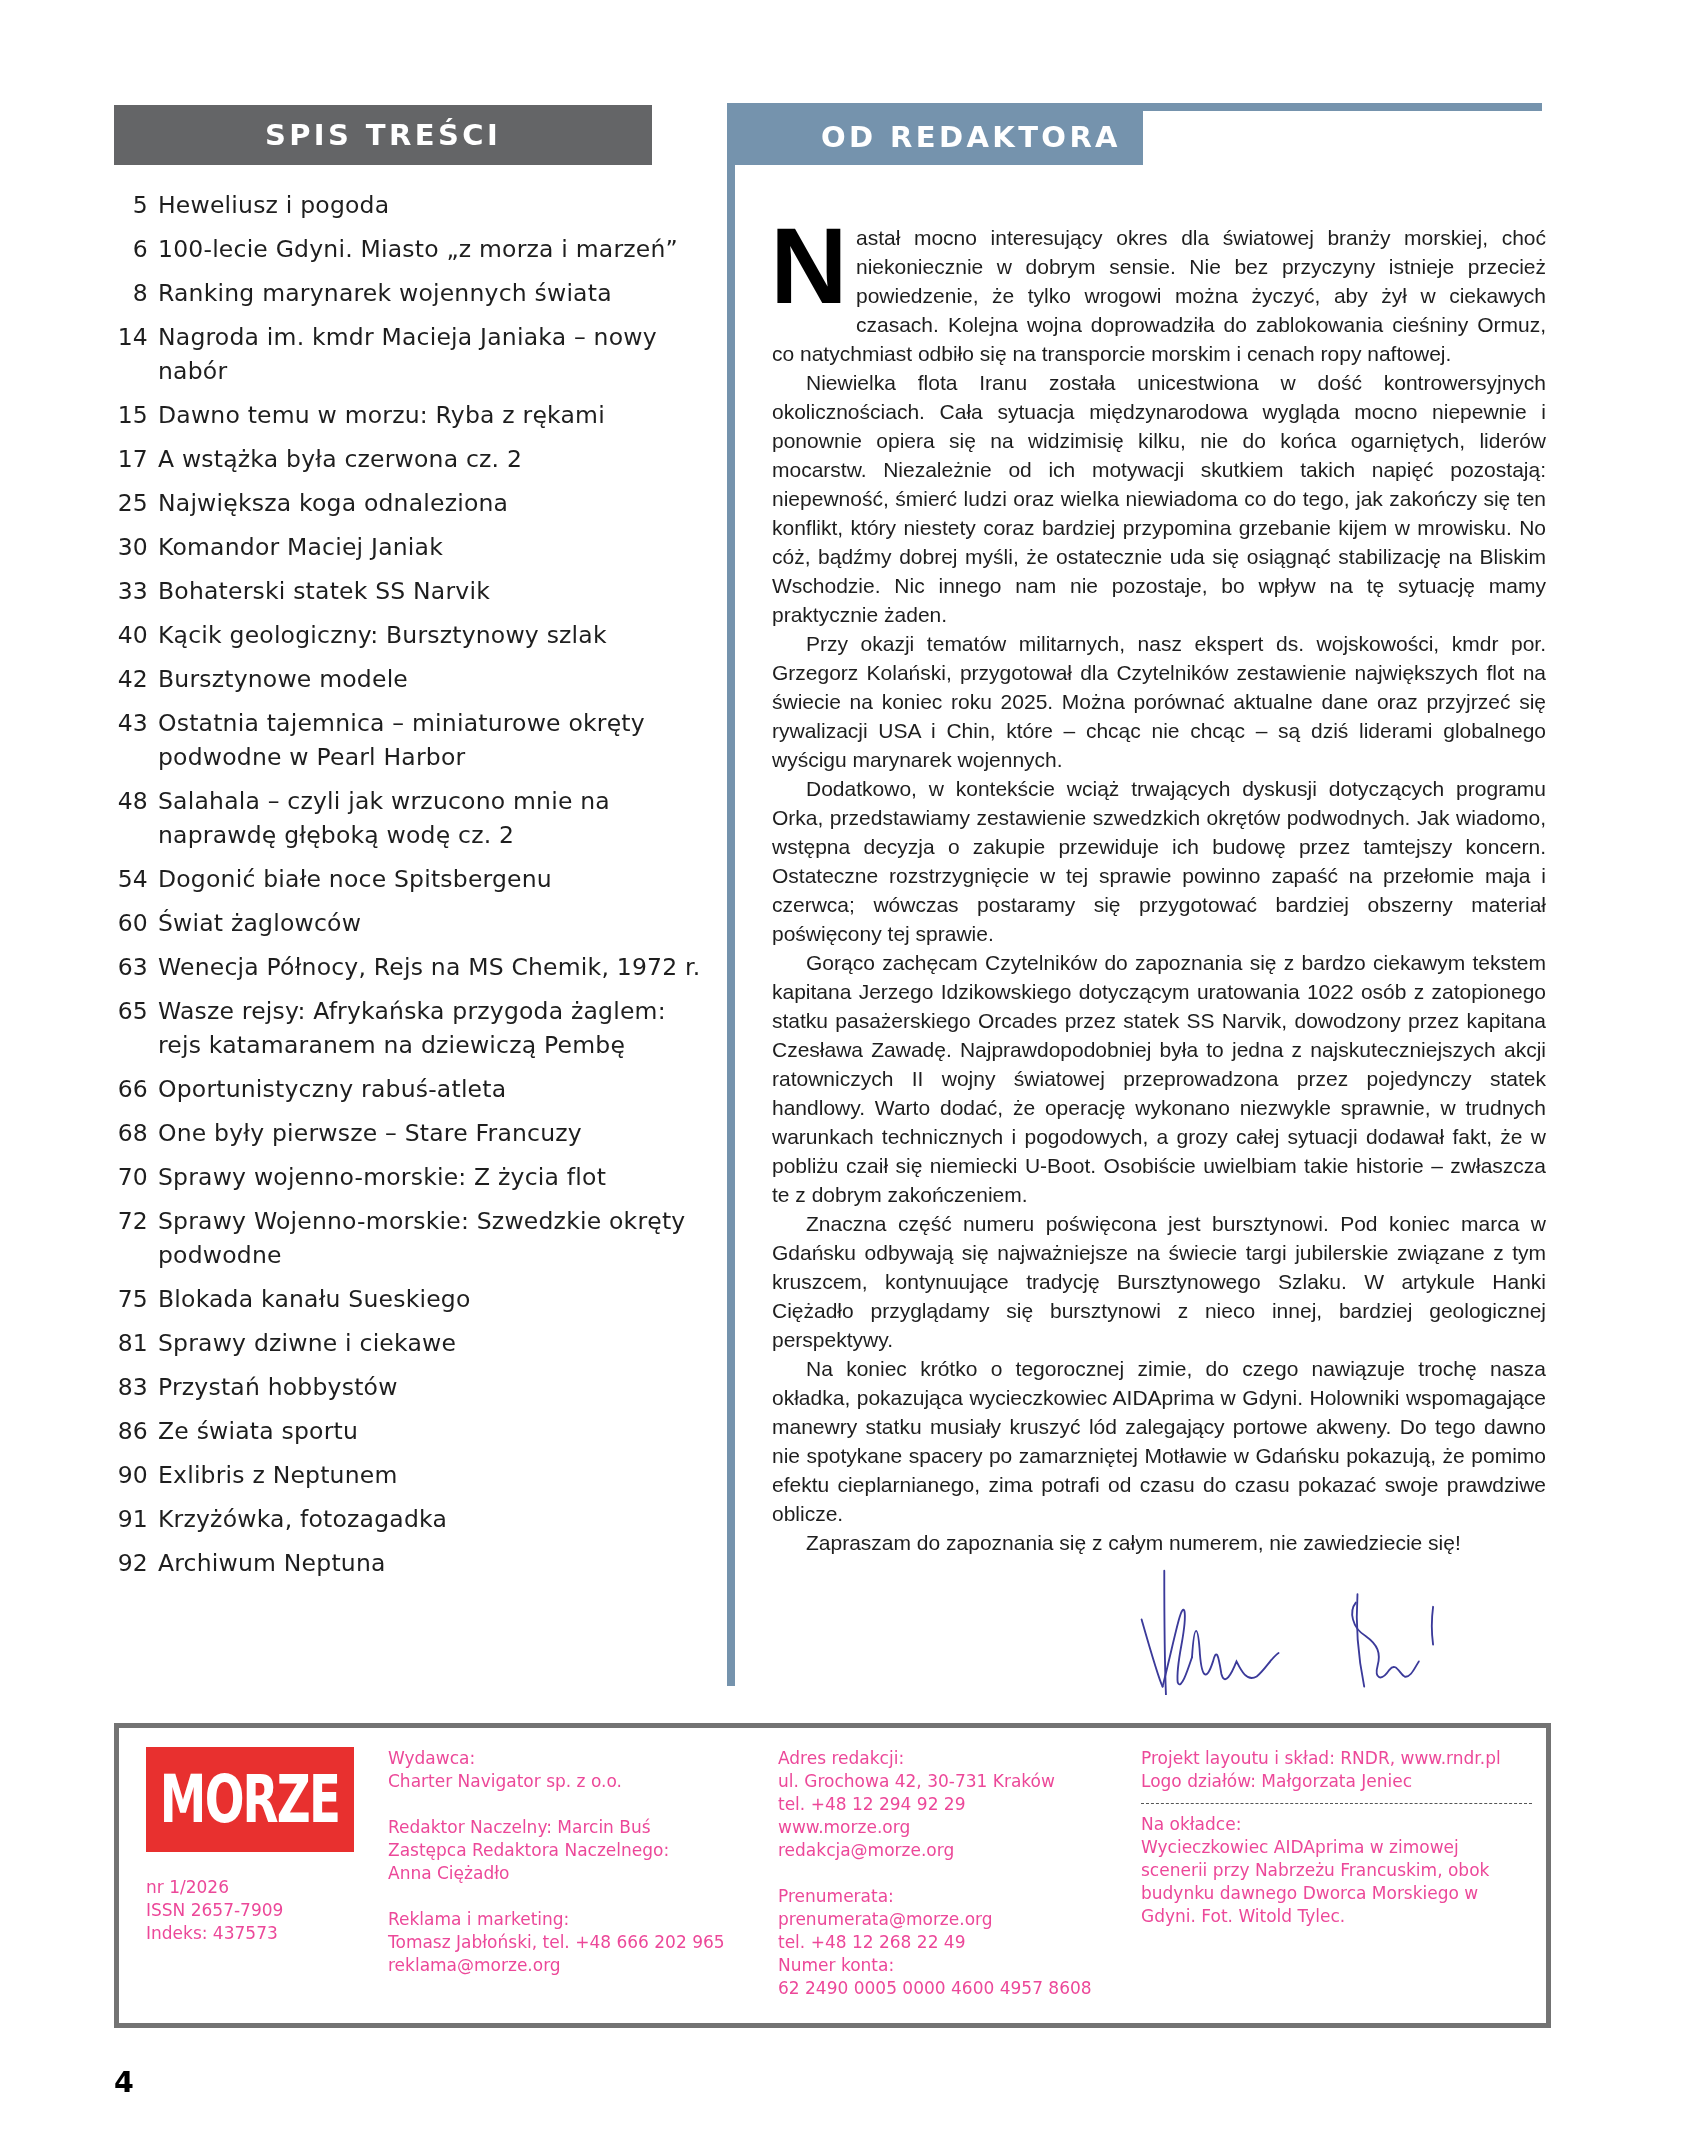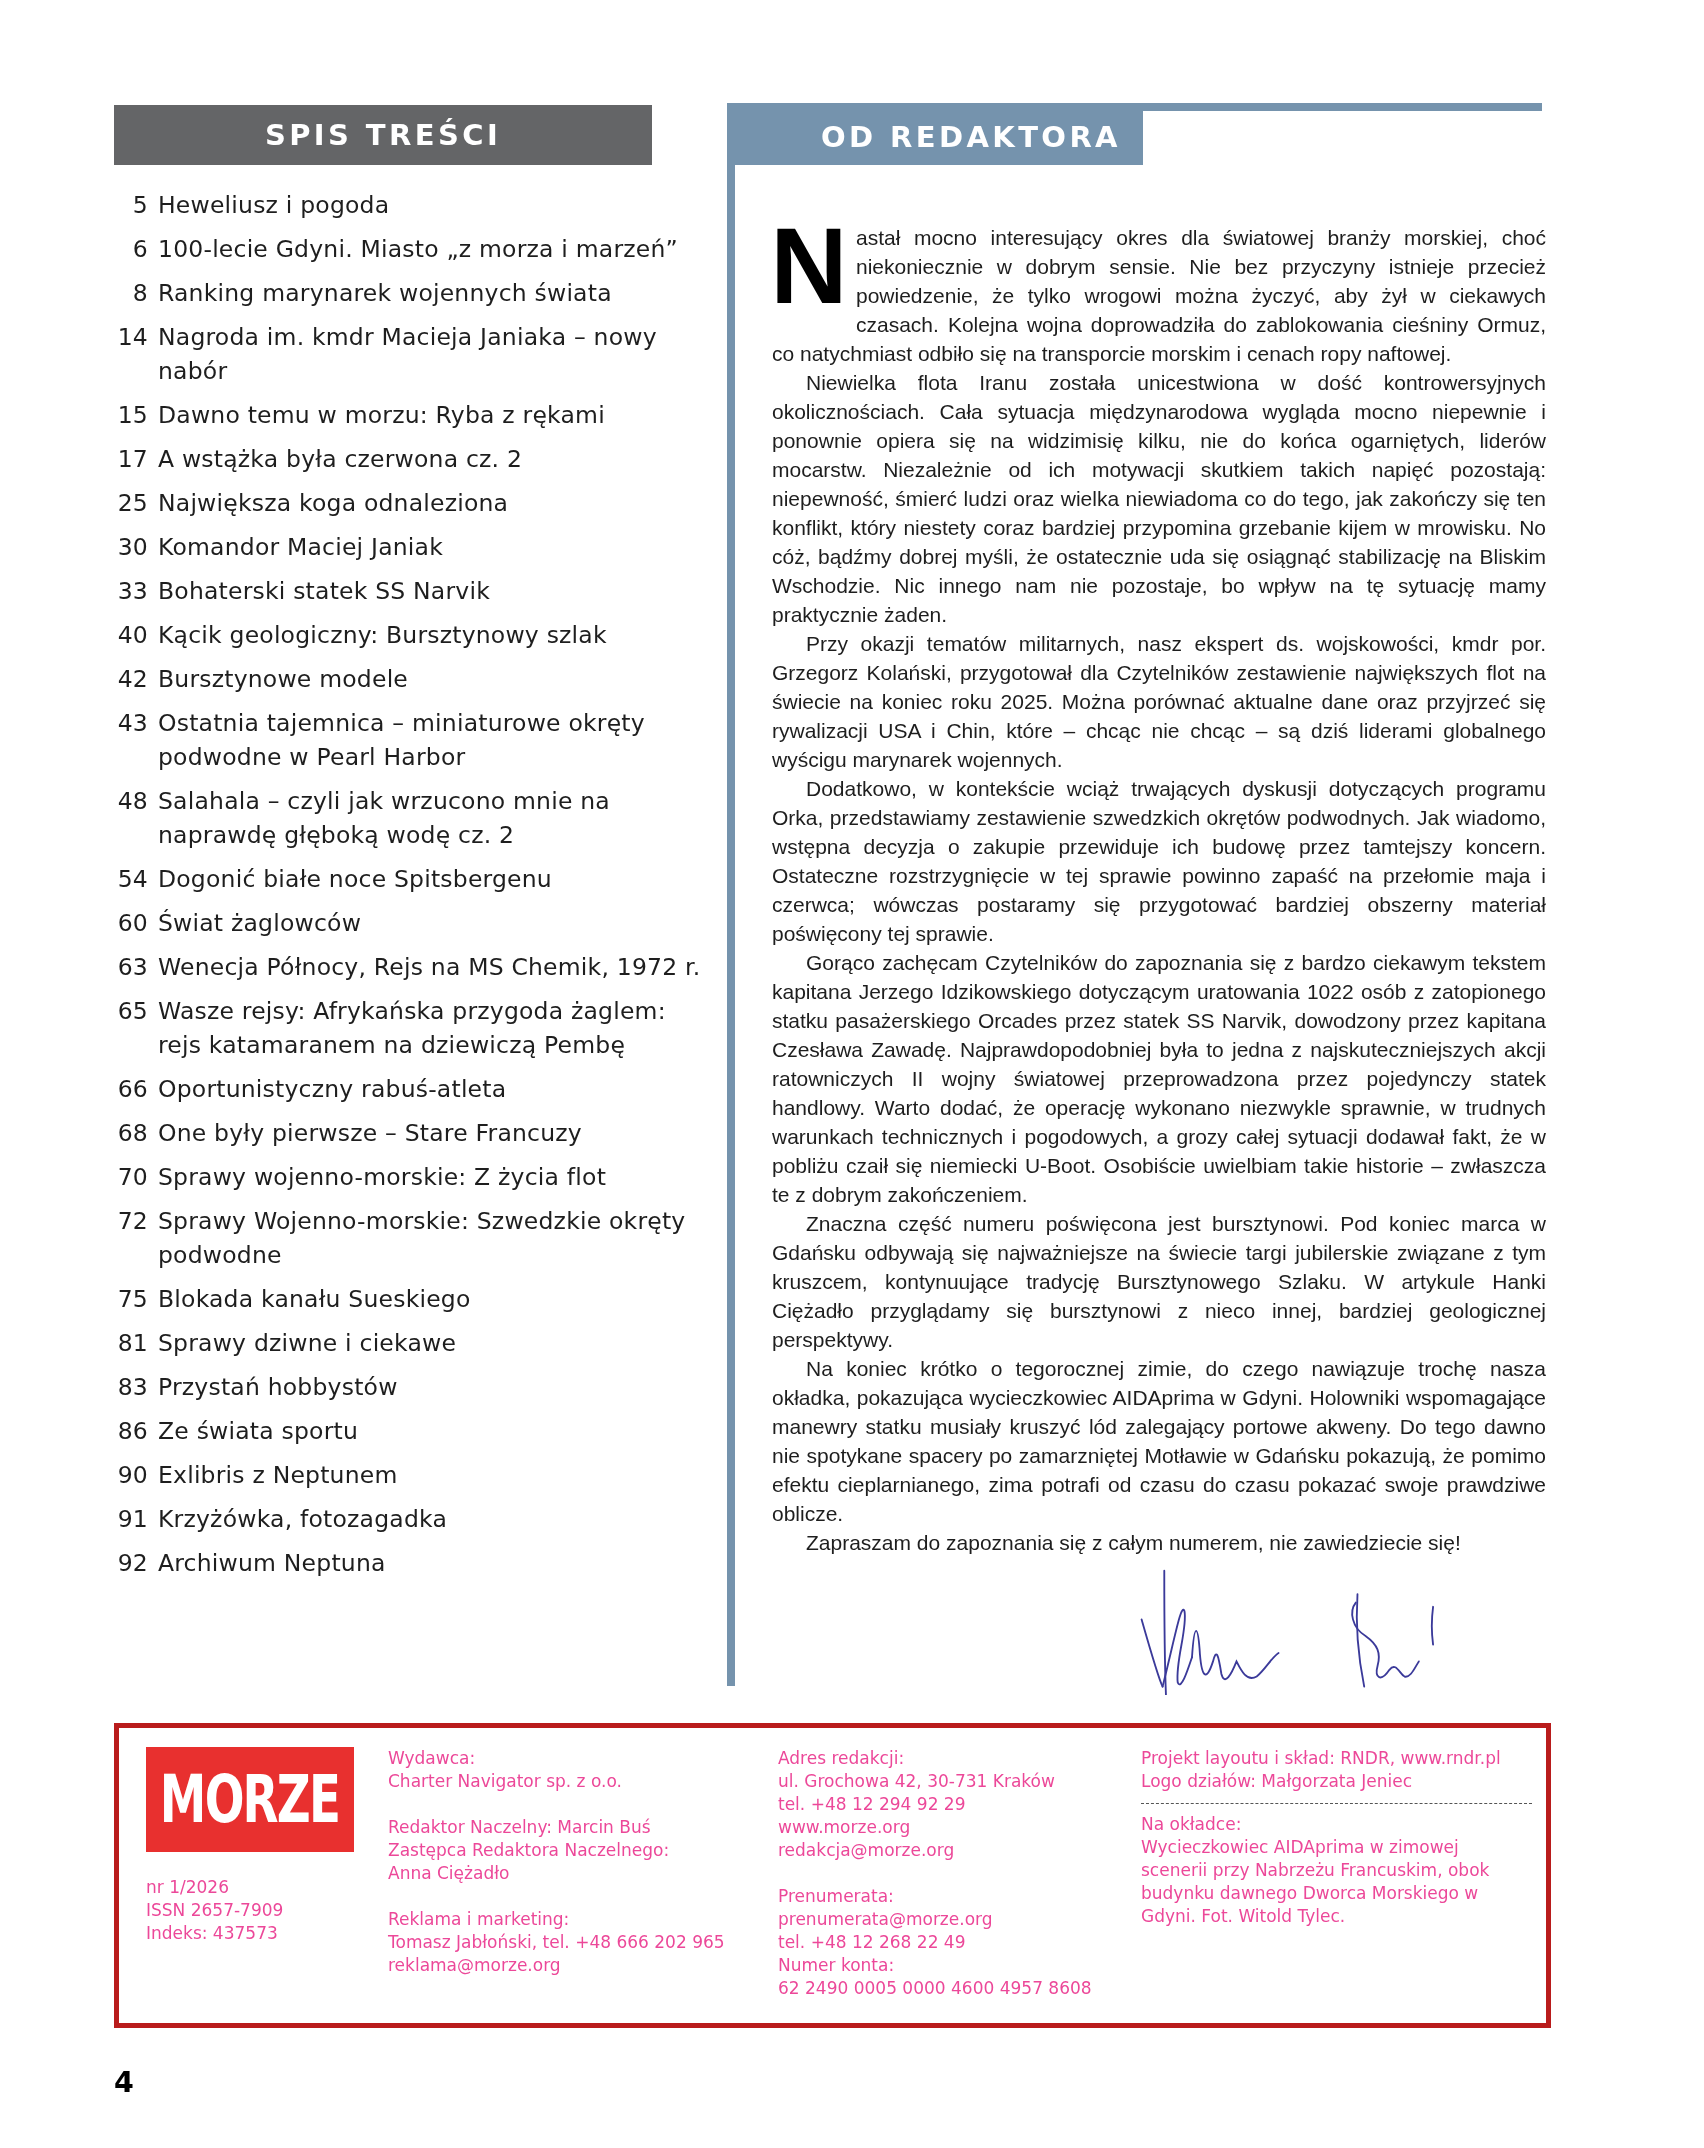--- a/index.html
+++ b/index.html
@@ -26,21 +26,21 @@
     font-family:"Liberation Sans", sans-serif; font-size:21px; line-height:29px; text-align:justify; color:#1e1e1e; }
   .ed-body p { margin:0; text-indent:34px; hyphens:auto; }
   .ed-body p.first { text-indent:0; }
   .dropcap { float:left; font-family:"Liberation Sans", sans-serif; font-weight:bold; font-size:107px;
     line-height:81px; margin:3.4px 8.4px 0 -1.7px; height:84px; color:#000; }
 
   .signature { position:absolute; left:1129px; top:1569px; width:420px; height:126px; }
 
   
   .footer-box { position:absolute; left:114px; top:1723px; width:1427px; height:295px;
-    border:5px solid #b91c1c; box-sizing:content-box; }
+    border:5px solid #737373; box-sizing:content-box; }
   .logo { position:absolute; left:27px; top:19.3px; width:208px; height:105px; background:#e8302f;
     display:flex; align-items:center; justify-content:center; }
   .logo span { color:#fff; font-family:"DejaVu Sans", sans-serif; font-weight:bold; font-size:65px;
     letter-spacing:-2.5px; transform:scaleX(0.72); display:inline-block; }
   .fcol { position:absolute; font-size:17px; line-height:23px; color:#ec4899; }
   .fcol p { margin:0; }
   .fcol .gap { height:22.7px; }
   .f-issue { left:27px; top:148px; }
   .f-col2 { left:269px; top:19.3px; }
   .f-col3 { left:643px; top:19.3px;margin-left:16px; }

